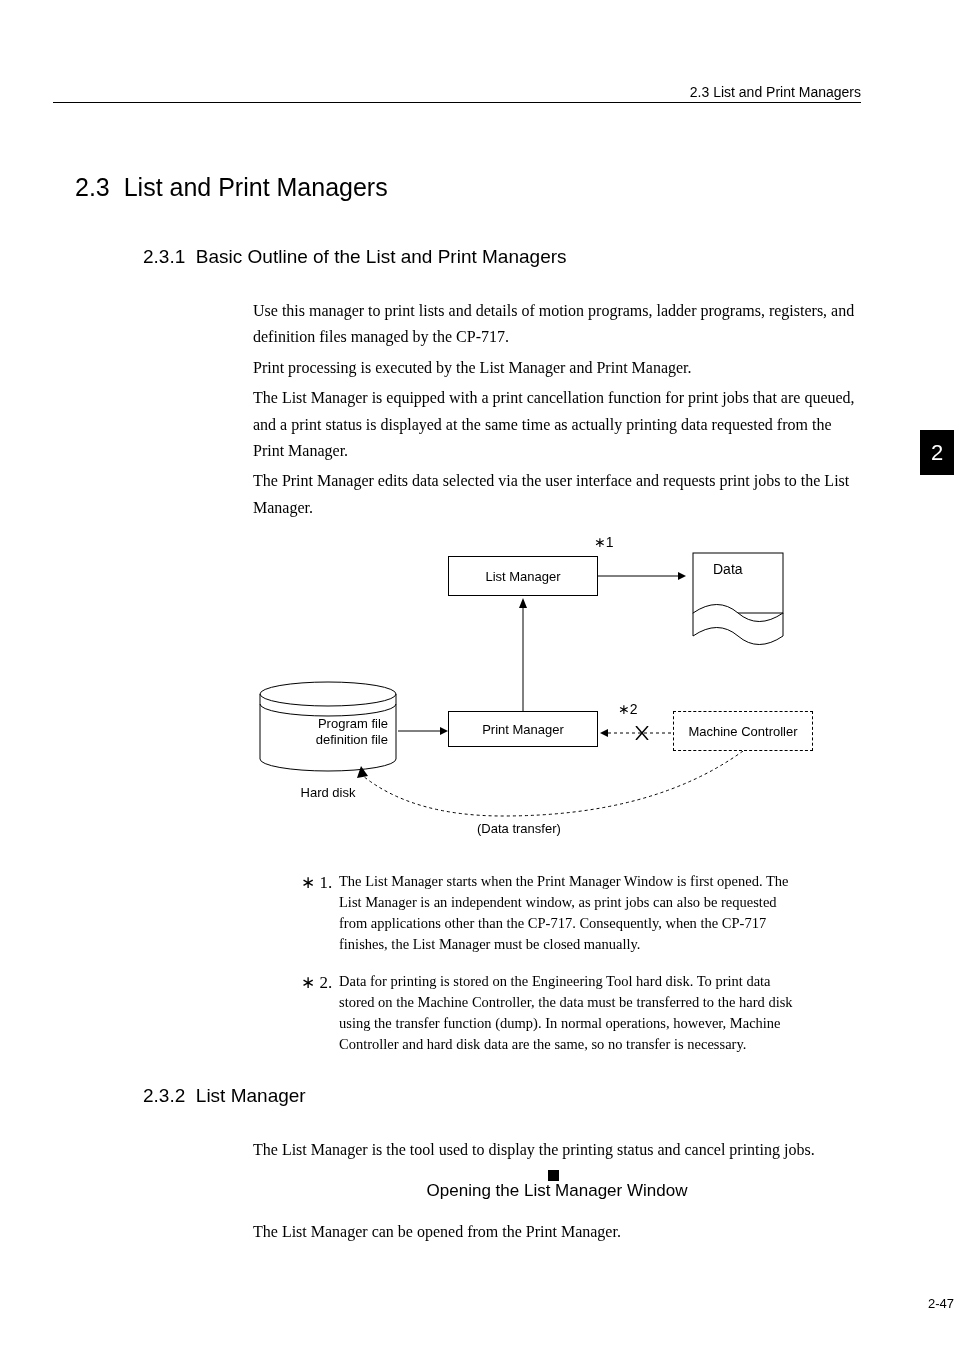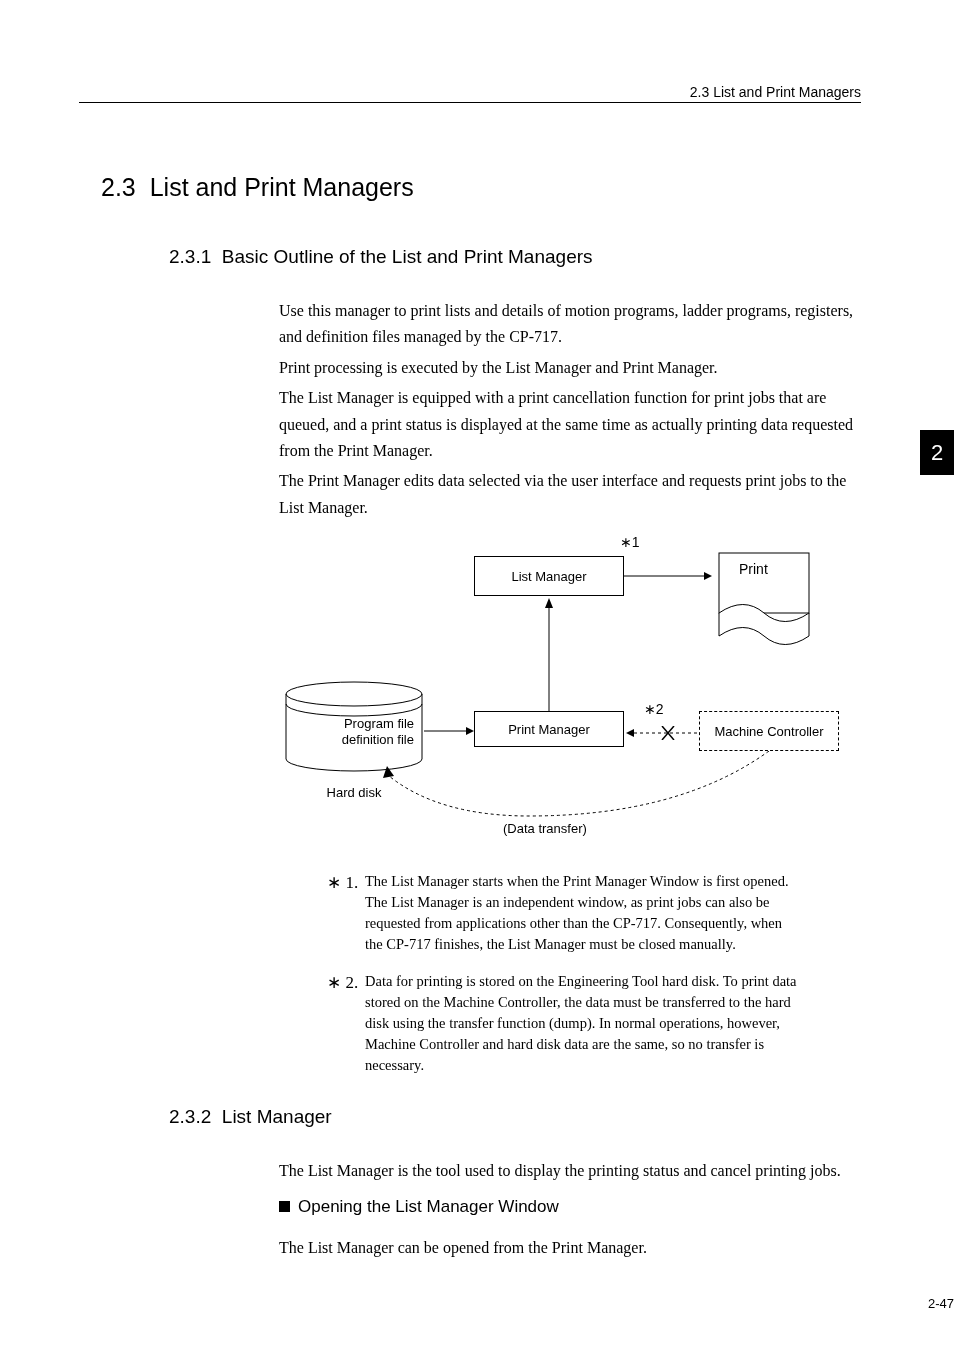--- a/index.html
+++ b/index.html
@@ -5,21 +5,21 @@
     * { margin: 0; padding: 0; box-sizing: border-box; }
     body {
       font-family: 'Times New Roman', serif;
       background: #fff;
       width: 954px;
       min-height: 1351px;
       position: relative;
       color: #000;
     }
     .page {
-      padding: 84px 93px 40px 79px;
+      padding: 84px 93px 40px 53px;
       position: relative;
     }
     .header-line {
       border-bottom: 1px solid #000;
       margin-bottom: 6px;
       padding-bottom: 2px;
       text-align: right;
       font-size: 14px;
       font-family: Arial, sans-serif;
     }
@@ -102,24 +102,25 @@
       font-size: 17px;
       min-width: 38px;
     }
     .note-text {
       flex: 1;
     }
     .sub-heading {
       font-family: Arial, sans-serif;
       font-size: 17px;
       padding-left: 200px;
-      margin-top: 12px;
+      margin-top: 6px;
       margin-bottom: 18px;
       display: flex;
       align-items: center;
+      flex-direction: column;
     }
     .sub-heading-marker {
       width: 11px;
       height: 11px;
       background: #000;
       display: inline-block;
       margin-right: 8px;
     }
     .footer {
       position: absolute;
@@ -163,21 +164,21 @@
   <div class="diagram">
 
     <div class="box" style="left:395px; top:15px; width:150px; height:40px;">
       <span>List Manager</span>
     </div>
 
     <svg class="arrow" style="left:630px; top:10px; width:110px; height:100px;">
       <rect x="10" y="2" width="90" height="60" fill="#fff" stroke="#000" stroke-width="1"></rect>
       <path d="M 10 62 Q 35 45, 55 62 T 100 62 L 100 85 Q 75 102, 55 85 T 10 85 Z" fill="#fff" stroke="#000" stroke-width="1"></path>
     </svg>
-    <span class="note-ref" style="left:660px; top:20px;">Print</span>
+    <span class="note-ref" style="left:660px; top:20px;">Data</span>
 
     <span class="note-ref" style="left:541px; top:-7px;">∗1</span>
 
     <svg class="arrow" style="left:545px; top:30px; width:90px; height:10px;">
       <line x1="0" y1="5" x2="80" y2="5" stroke="#000" stroke-width="1"></line>
       <polygon points="80,1 88,5 80,9" fill="#000"></polygon>
     </svg>
 
     <svg class="arrow" style="left:465px; top:55px; width:20px; height:115px;">
       <line x1="5" y1="10" x2="5" y2="115" stroke="#000" stroke-width="1"></line>

